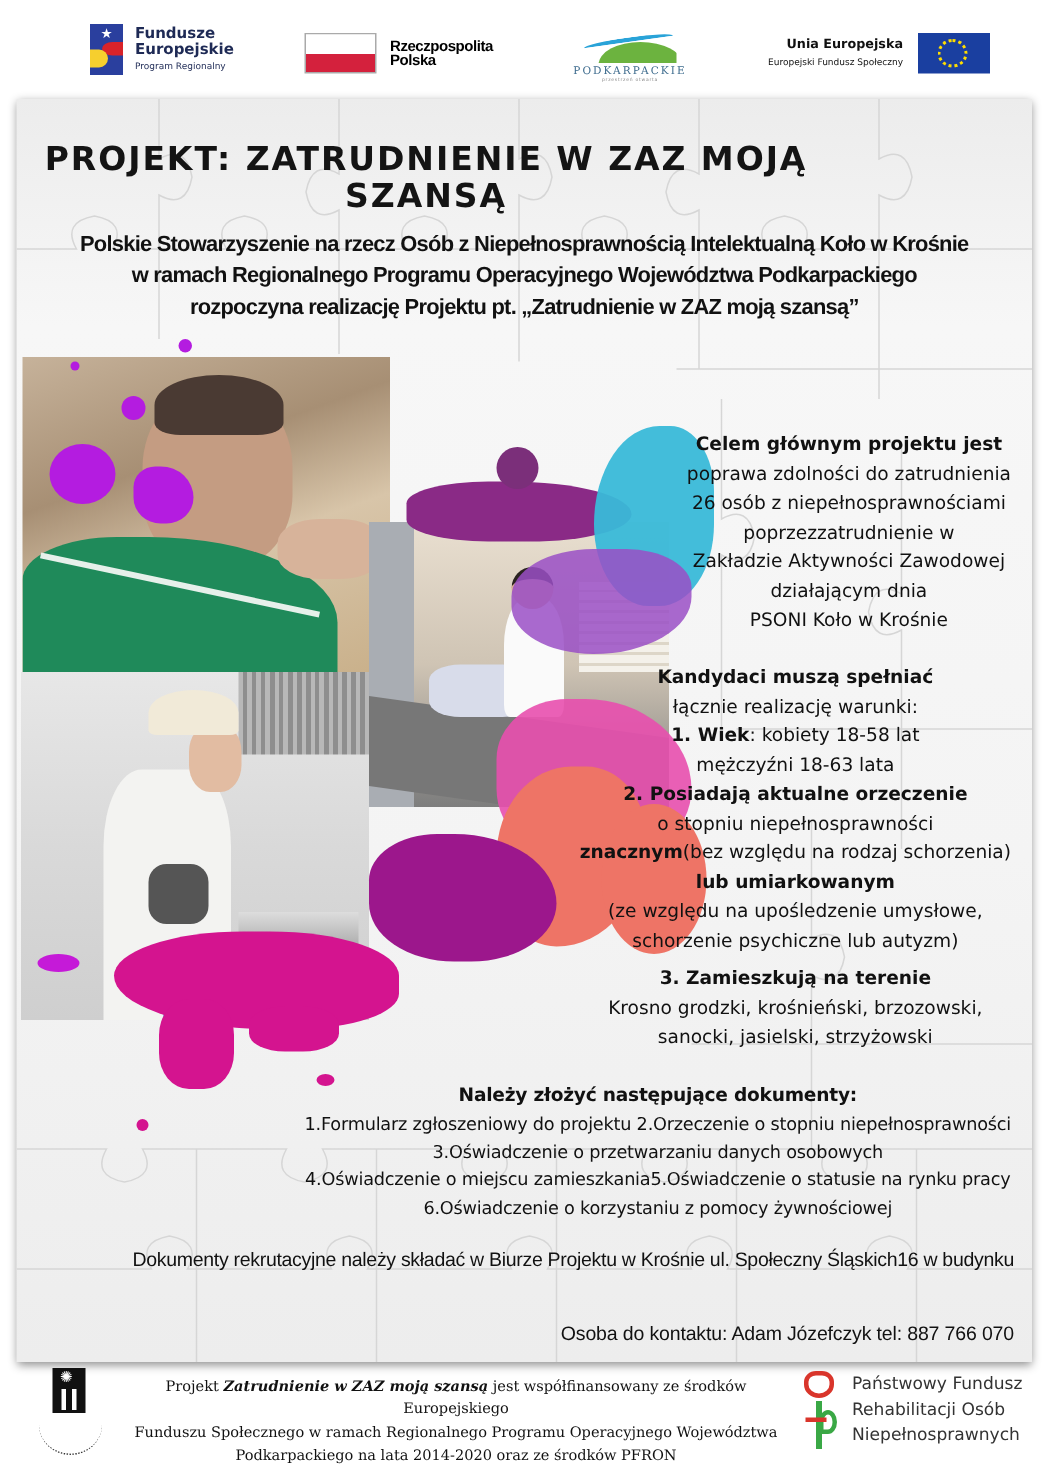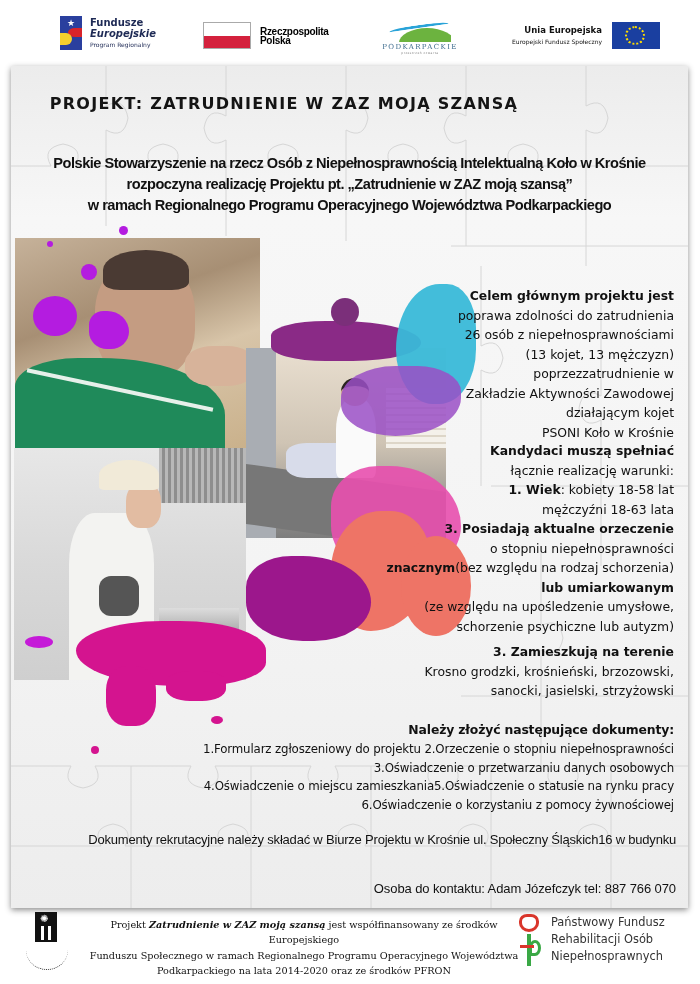--- a/index.html
+++ b/index.html
@@ -9,21 +9,21 @@
   
   .logo-bar { position: absolute; left: 0; top: 0; width: 700px; height: 64px; background: #fff; }
   .logo { position: absolute; display: flex; align-items: center; }
   .fe-logo { left: 60px; top: 16px; }
   .fe-mark { width: 22px; height: 34px; background: #2a3f9e; position: relative; overflow: hidden; margin-right: 8px; }
   .fe-mark .star { position: absolute; left: 7px; top: 3px; color: #fff; font-size: 9px; line-height: 9px; }
   .fe-mark .red { position: absolute; left: 8px; top: 12px; width: 14px; height: 9px; background: #d8232a; border-radius: 50% 0 0 50%; }
   .fe-mark .yel { position: absolute; left: 0; top: 17px; width: 12px; height: 12px; background: #f6cf2e; border-radius: 0 50% 50% 0; }
   .fe-text { font-family: "DejaVu Sans", sans-serif; line-height: 11px; }
   .fe-text .t1 { font-size: 10px; font-weight: bold; color: #1e2a55; }
-  .fe-text .t2 { font-size: 10px; font-weight: bold; color: #1e2a55; font-style: italic; }
+  .fe-text .t2 { font-size: 10px; font-weight: bold; color: #1e2a55; }
   .fe-text .t3 { font-size: 6px; color: #1e2a55; }
 
   .rp-logo { left: 203px; top: 22px; }
   .rp-flag { width: 48px; height: 27px; border: 1px solid #aaa; margin-right: 9px; display: flex; flex-direction: column; }
   .rp-flag .w { flex: 1; background: #fff; }
   .rp-flag .r { flex: 1; background: #d4213d; }
   .rp-text { font-family: "Liberation Sans", sans-serif; font-weight: bold; font-size: 10px; line-height: 9px; letter-spacing: -0.3px; color: #000; }
 
   .pk-logo { left: 377px; top: 22px; flex-direction: column; align-items: center; width: 86px; }
   .pk-swoosh { width: 62px; height: 20px; position: relative; overflow: hidden; }
@@ -43,21 +43,21 @@
   .poster {
     position: absolute; left: 11px; top: 66px; width: 677px; height: 842px;
     background: linear-gradient(180deg, #ececec 0%, #f7f7f7 18%, #f4f4f4 60%, #ededed 100%);
     box-shadow: 0 2px 6px rgba(0,0,0,0.45);
     overflow: hidden;
   }
   .puzzle-grid { position: absolute; inset: 0; pointer-events: none; }
 
   .title {
     position: absolute; left: 0; width: 546px; top: 28px; text-align: center;
-    font-family: "DejaVu Sans", sans-serif; font-weight: bold; font-size: 16px; letter-spacing: 1.3px; color: #141414;
+    font-family: "DejaVu Sans", sans-serif; font-weight: bold; font-size: 22px; letter-spacing: 1.3px; color: #141414;
   }
   .intro {
     position: absolute; left: 0; width: 677px; top: 87px; text-align: center;
     font-family: "Liberation Sans", sans-serif; font-weight: bold; font-size: 14.6px; line-height: 21px; color: #111;
     letter-spacing: -0.5px;
   }
 
   
   .photo { position: absolute; overflow: hidden; }
   .photo-man { left: 4px; top: 172px; width: 245px; height: 210px;
@@ -84,39 +84,39 @@
   .photo-laundry .counter { position: absolute; left: 0; top: 130px; width: 200px; height: 60px; background: #777; transform: skewY(8deg); }
   .photo-laundry .woman { position: absolute; left: 90px; top: 50px; width: 40px; height: 80px; background: #fafafa; border-radius: 40% 40% 10% 10%; }
   .photo-laundry .whead { position: absolute; left: 95px; top: 30px; width: 28px; height: 28px; background: #d9ae92; border-radius: 50%; border-top: 8px solid #2a2320; }
   .photo-laundry .sheets { position: absolute; left: 40px; top: 95px; width: 70px; height: 35px; background: #d8dcea; border-radius: 30%; }
   .photo-laundry .towels { position: absolute; left: 140px; top: 40px; width: 60px; height: 60px; background: repeating-linear-gradient(180deg, #f4f1ea 0 5px, #ddd6c8 5px 7px); }
 
   
   .splash { position: absolute; border-radius: 50%; }
 
   
-  .rcol { position: absolute; right: 14px; text-align: right; font-family: "DejaVu Sans", sans-serif; color: #111; }
+  .rcol { position: absolute; right: 14px; text-align: center; font-family: "DejaVu Sans", sans-serif; color: #111; }
   .rcol .b { font-weight: bold; }
   .goal { top: 220px; font-size: 12.4px; line-height: 19.5px; }
   .cand { top: 375px; font-size: 12.4px; line-height: 19.5px; }
   .cand .gap { height: 6px; }
   .docs { top: 655px; font-size: 11.8px; line-height: 18.8px; letter-spacing: -0.15px; }
 
   .addr { position: absolute; right: 12px; top: 764px; text-align: right; font-family: "Liberation Sans", sans-serif; font-size: 13px; line-height: 19.5px; letter-spacing: -0.2px; color: #111; }
   .contact { position: absolute; right: 12px; top: 815px; text-align: right; font-family: "Liberation Sans", sans-serif; font-size: 13px; color: #111; letter-spacing: -0.1px; }
 
   
   .footer-emblem { position: absolute; left: 26px; top: 912px; width: 42px; height: 60px; }
   .emb-box { position: absolute; left: 9px; top: 0; width: 22px; height: 30px; background: #111; }
   .emb-sun { position: absolute; left: 14px; top: 2px; color: #fff; font-size: 10px; line-height: 10px; }
   .emb-fig { position: absolute; left: 15px; top: 14px; width: 10px; height: 14px; border-left: 3px solid #fff; border-right: 3px solid #fff; }
   .emb-ring { position: absolute; left: 0; top: 18px; width: 42px; height: 40px; border-bottom: 1px dotted #333; border-radius: 50%; }
   .footer-text { position: absolute; left: 84px; top: 917px; width: 440px; text-align: center; font-family: "DejaVu Serif", serif; font-size: 9.7px; line-height: 15.4px; color: #111; }
   .footer-text em { font-weight: bold; font-style: italic; }
-  .pfron { position: absolute; left: 517px; top: 912px; display: flex; align-items: center; }
+  .pfron { position: absolute; left: 534px; top: 912px; display: flex; align-items: center; }
   .tulip { width: 26px; height: 55px; position: relative; margin-right: 8px; }
   .tulip .bloom { position: absolute; left: 2px; top: 2px; width: 20px; height: 18px; border: 3px solid #d9352b; border-radius: 40% 40% 50% 50%; }
   .tulip .stem { position: absolute; left: 10px; top: 22px; width: 4px; height: 32px; background: #3aa845; }
   .tulip .leaf { position: absolute; left: 12px; top: 28px; width: 12px; height: 16px; border: 3px solid #3aa845; border-radius: 50% 50% 50% 0; }
   .tulip .bar { position: absolute; left: 3px; top: 33px; width: 14px; height: 3px; background: #d9352b; }
   .pfron-text { font-family: "DejaVu Sans", sans-serif; font-size: 11.4px; line-height: 17px; color: #333; }
 </style>
 </head>
 <body>
 
@@ -182,22 +182,22 @@
       <path d="M530 480 V560 q18 -10 22 12 q-4 22 -22 12 V700"></path>
       <path d="M120 700 V842 M240 700 V842 M360 700 V842 M480 700 V842 M600 700 V842"></path>
       <path d="M440 180 H677 M480 420 H677 M450 630 H677"></path>
     </g>
   </svg>
 
   <div class="title">PROJEKT: ZATRUDNIENIE W ZAZ MOJĄ SZANSĄ</div>
 
   <div class="intro">
     <div>Polskie Stowarzyszenie na rzecz Osób z Niepełnosprawnością Intelektualną Koło w Krośnie</div>
+    <div>w ramach Regionalnego Programu Operacyjnego Województwa Podkarpackiego</div>
     <div>rozpoczyna realizację Projektu pt. „Zatrudnienie w ZAZ moją szansą”</div>
-    <div>w ramach Regionalnego Programu Operacyjnego Województwa Podkarpackiego</div>
   </div>
 
   <div class="photo photo-man">
     <div class="head"></div>
       <div class="hair"></div>
       <div class="jacket"></div>
       <div class="stripe"></div>
       <div class="hand"></div>
   </div>
   <div class="photo photo-cook">
@@ -237,33 +237,32 @@
     <div class="splash" style="left:155px;top:605px;width:60px;height:30px;background:#d4148f;border-radius:40%;"></div>
     <div class="splash" style="left:200px;top:650px;width:12px;height:8px;background:#d4148f;"></div>
     <div class="splash" style="left:80px;top:680px;width:8px;height:8px;background:#d4148f;"></div>
     <div class="splash" style="left:14px;top:570px;width:28px;height:12px;background:#c51ad8;"></div>
   </div>
 
   <div class="rcol goal">
     <div class="b">Celem głównym projektu jest</div>
     <div>poprawa zdolności do zatrudnienia</div>
     <div>26 osób z niepełnosprawnościami</div>
-    <div>(13 kojet, 13 mężczyzn)</div>
     <div>poprzezzatrudnienie w</div>
     <div>Zakładzie Aktywności Zawodowej</div>
-    <div>działającym kojet</div>
+    <div>działającym dnia</div>
     <div>PSONI Koło w Krośnie</div>
   </div>
 
   <div class="rcol cand">
     <div class="b">Kandydaci muszą spełniać</div>
     <div>łącznie realizację warunki:</div>
     <div><span class="b">1. Wiek</span><span>: kobiety 18-58 lat</span></div>
     <div>mężczyźni 18-63 lata</div>
-    <div class="b">3. Posiadają aktualne orzeczenie</div>
+    <div class="b">2. Posiadają aktualne orzeczenie</div>
     <div>o stopniu niepełnosprawności</div>
     <div><span class="b">znacznym</span><span>(bez względu na rodzaj schorzenia)</span></div>
     <div class="b">lub umiarkowanym</div>
     <div>(ze względu na upośledzenie umysłowe,</div>
     <div>schorzenie psychiczne lub autyzm)</div>
     <div class="gap"></div>
     <div class="b">3. Zamieszkują na terenie</div>
     <div>Krosno grodzki, krośnieński, brzozowski,</div>
     <div>sanocki, jasielski, strzyżowski</div>
   </div>

